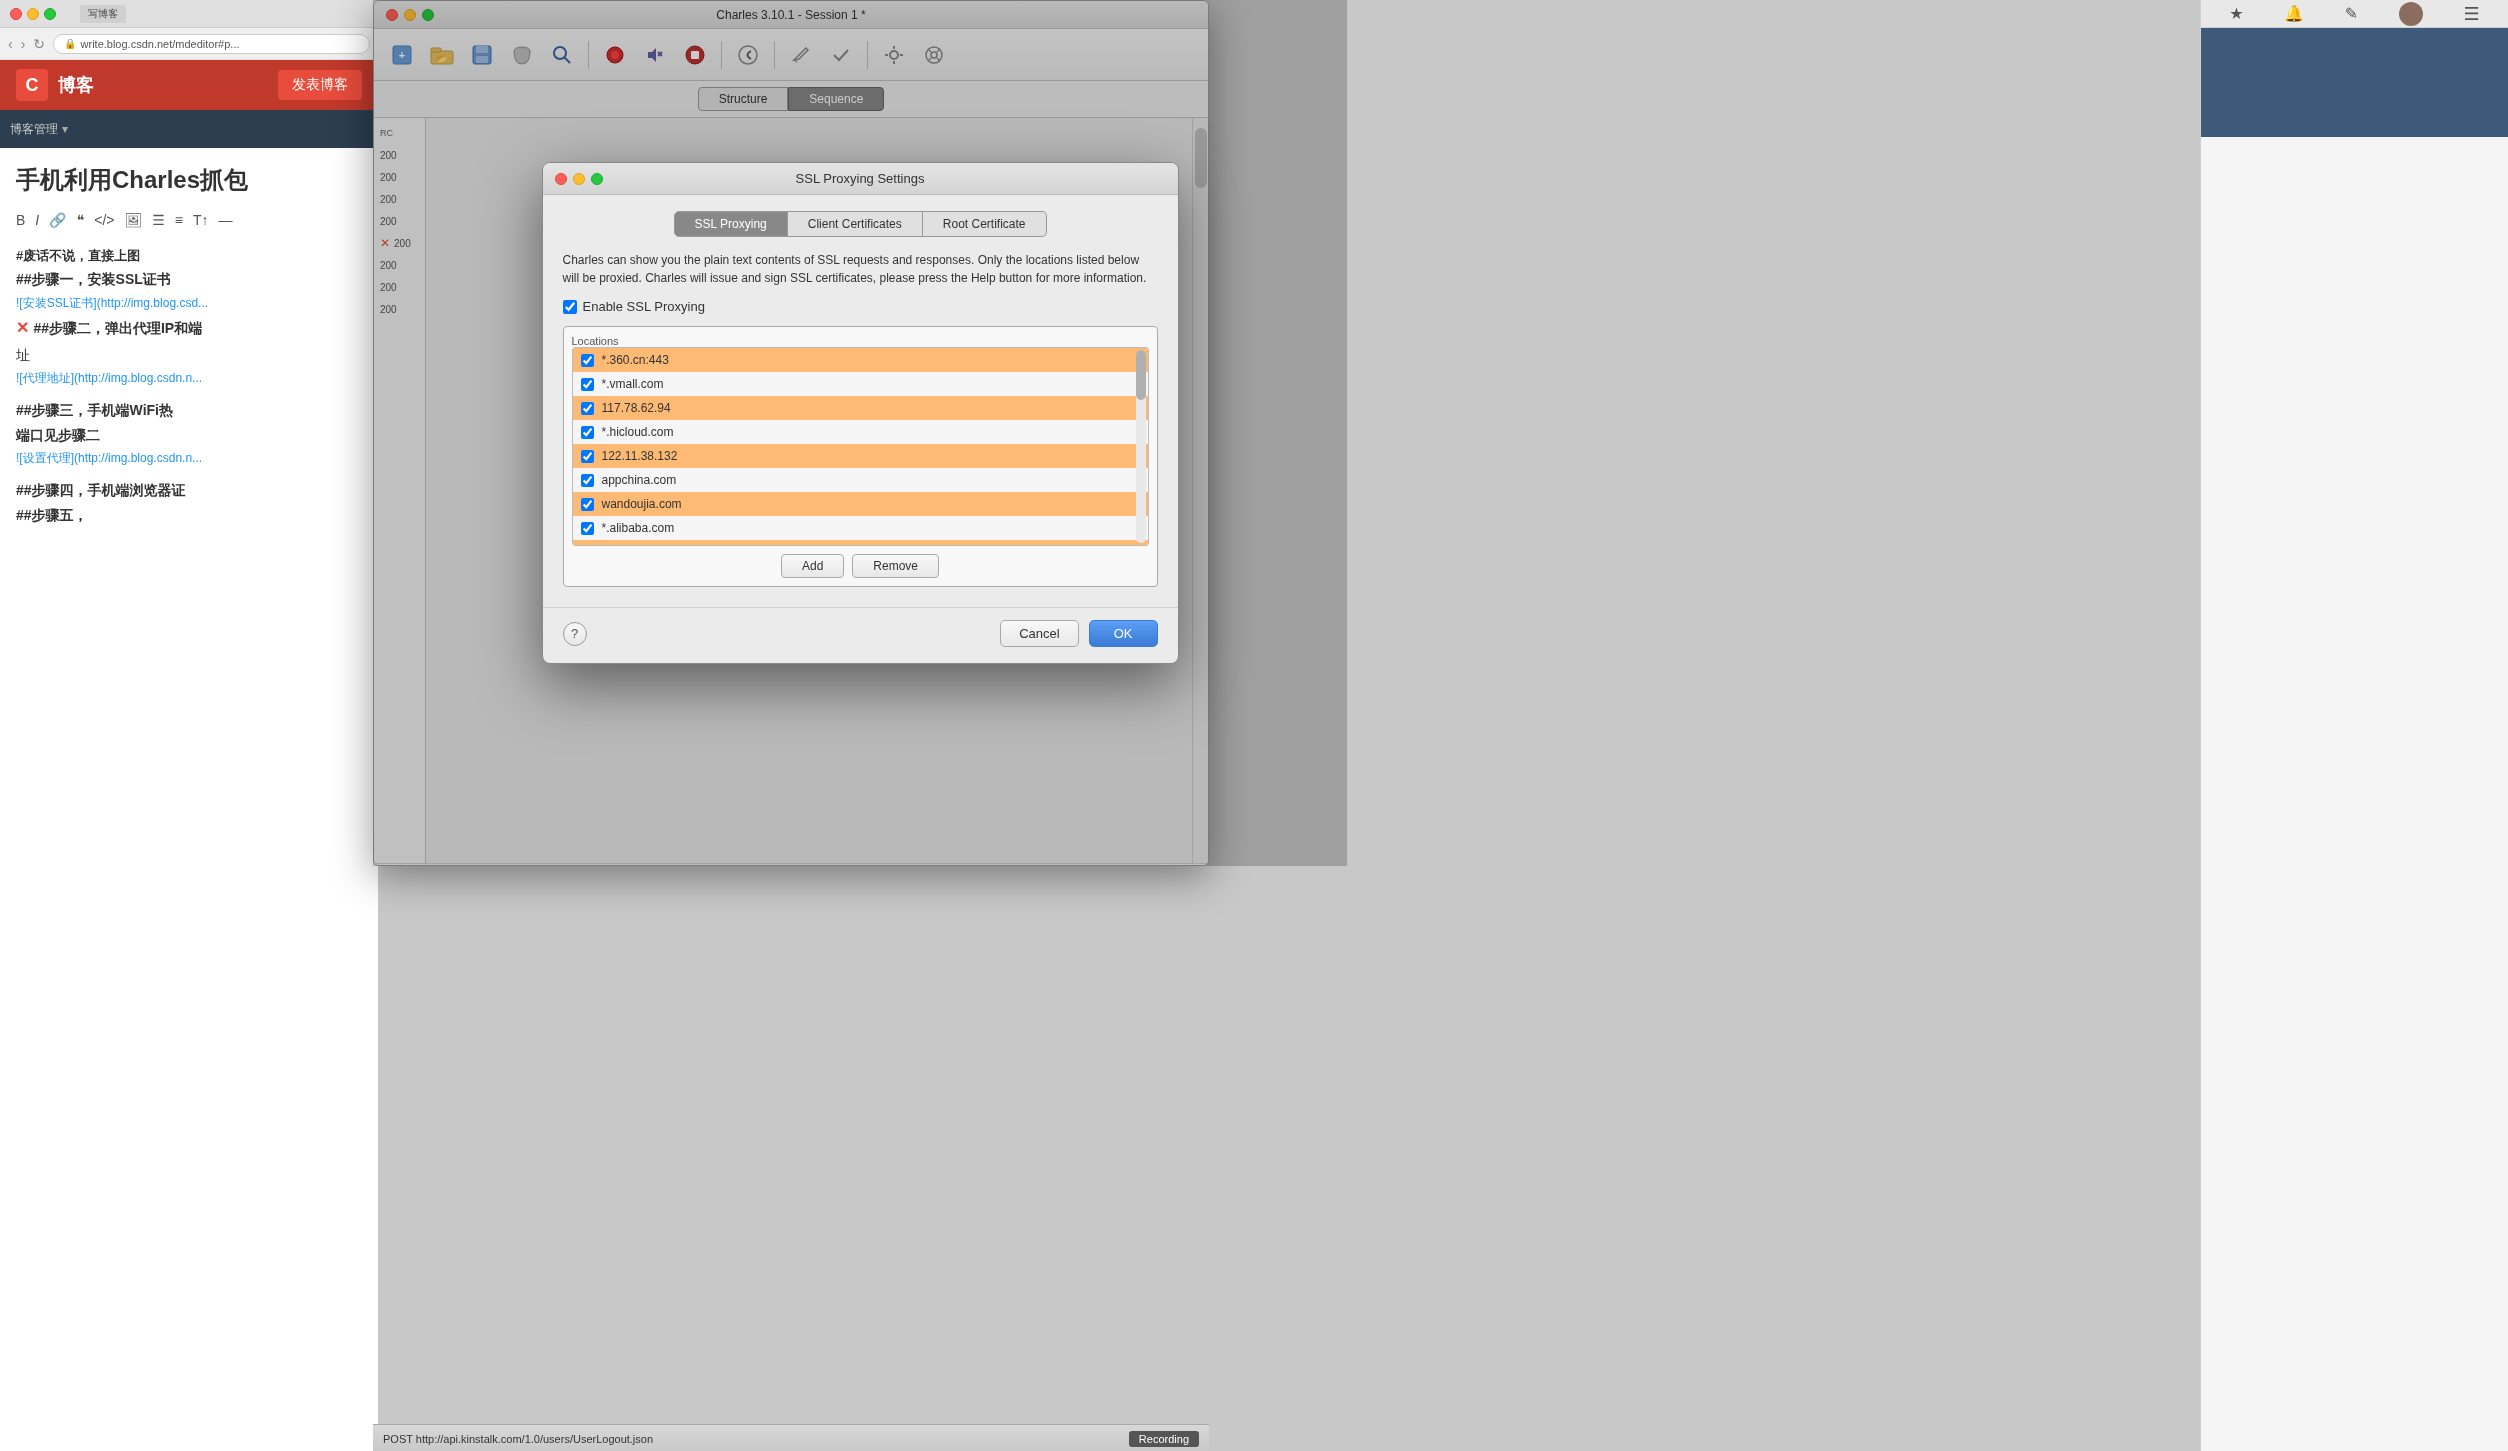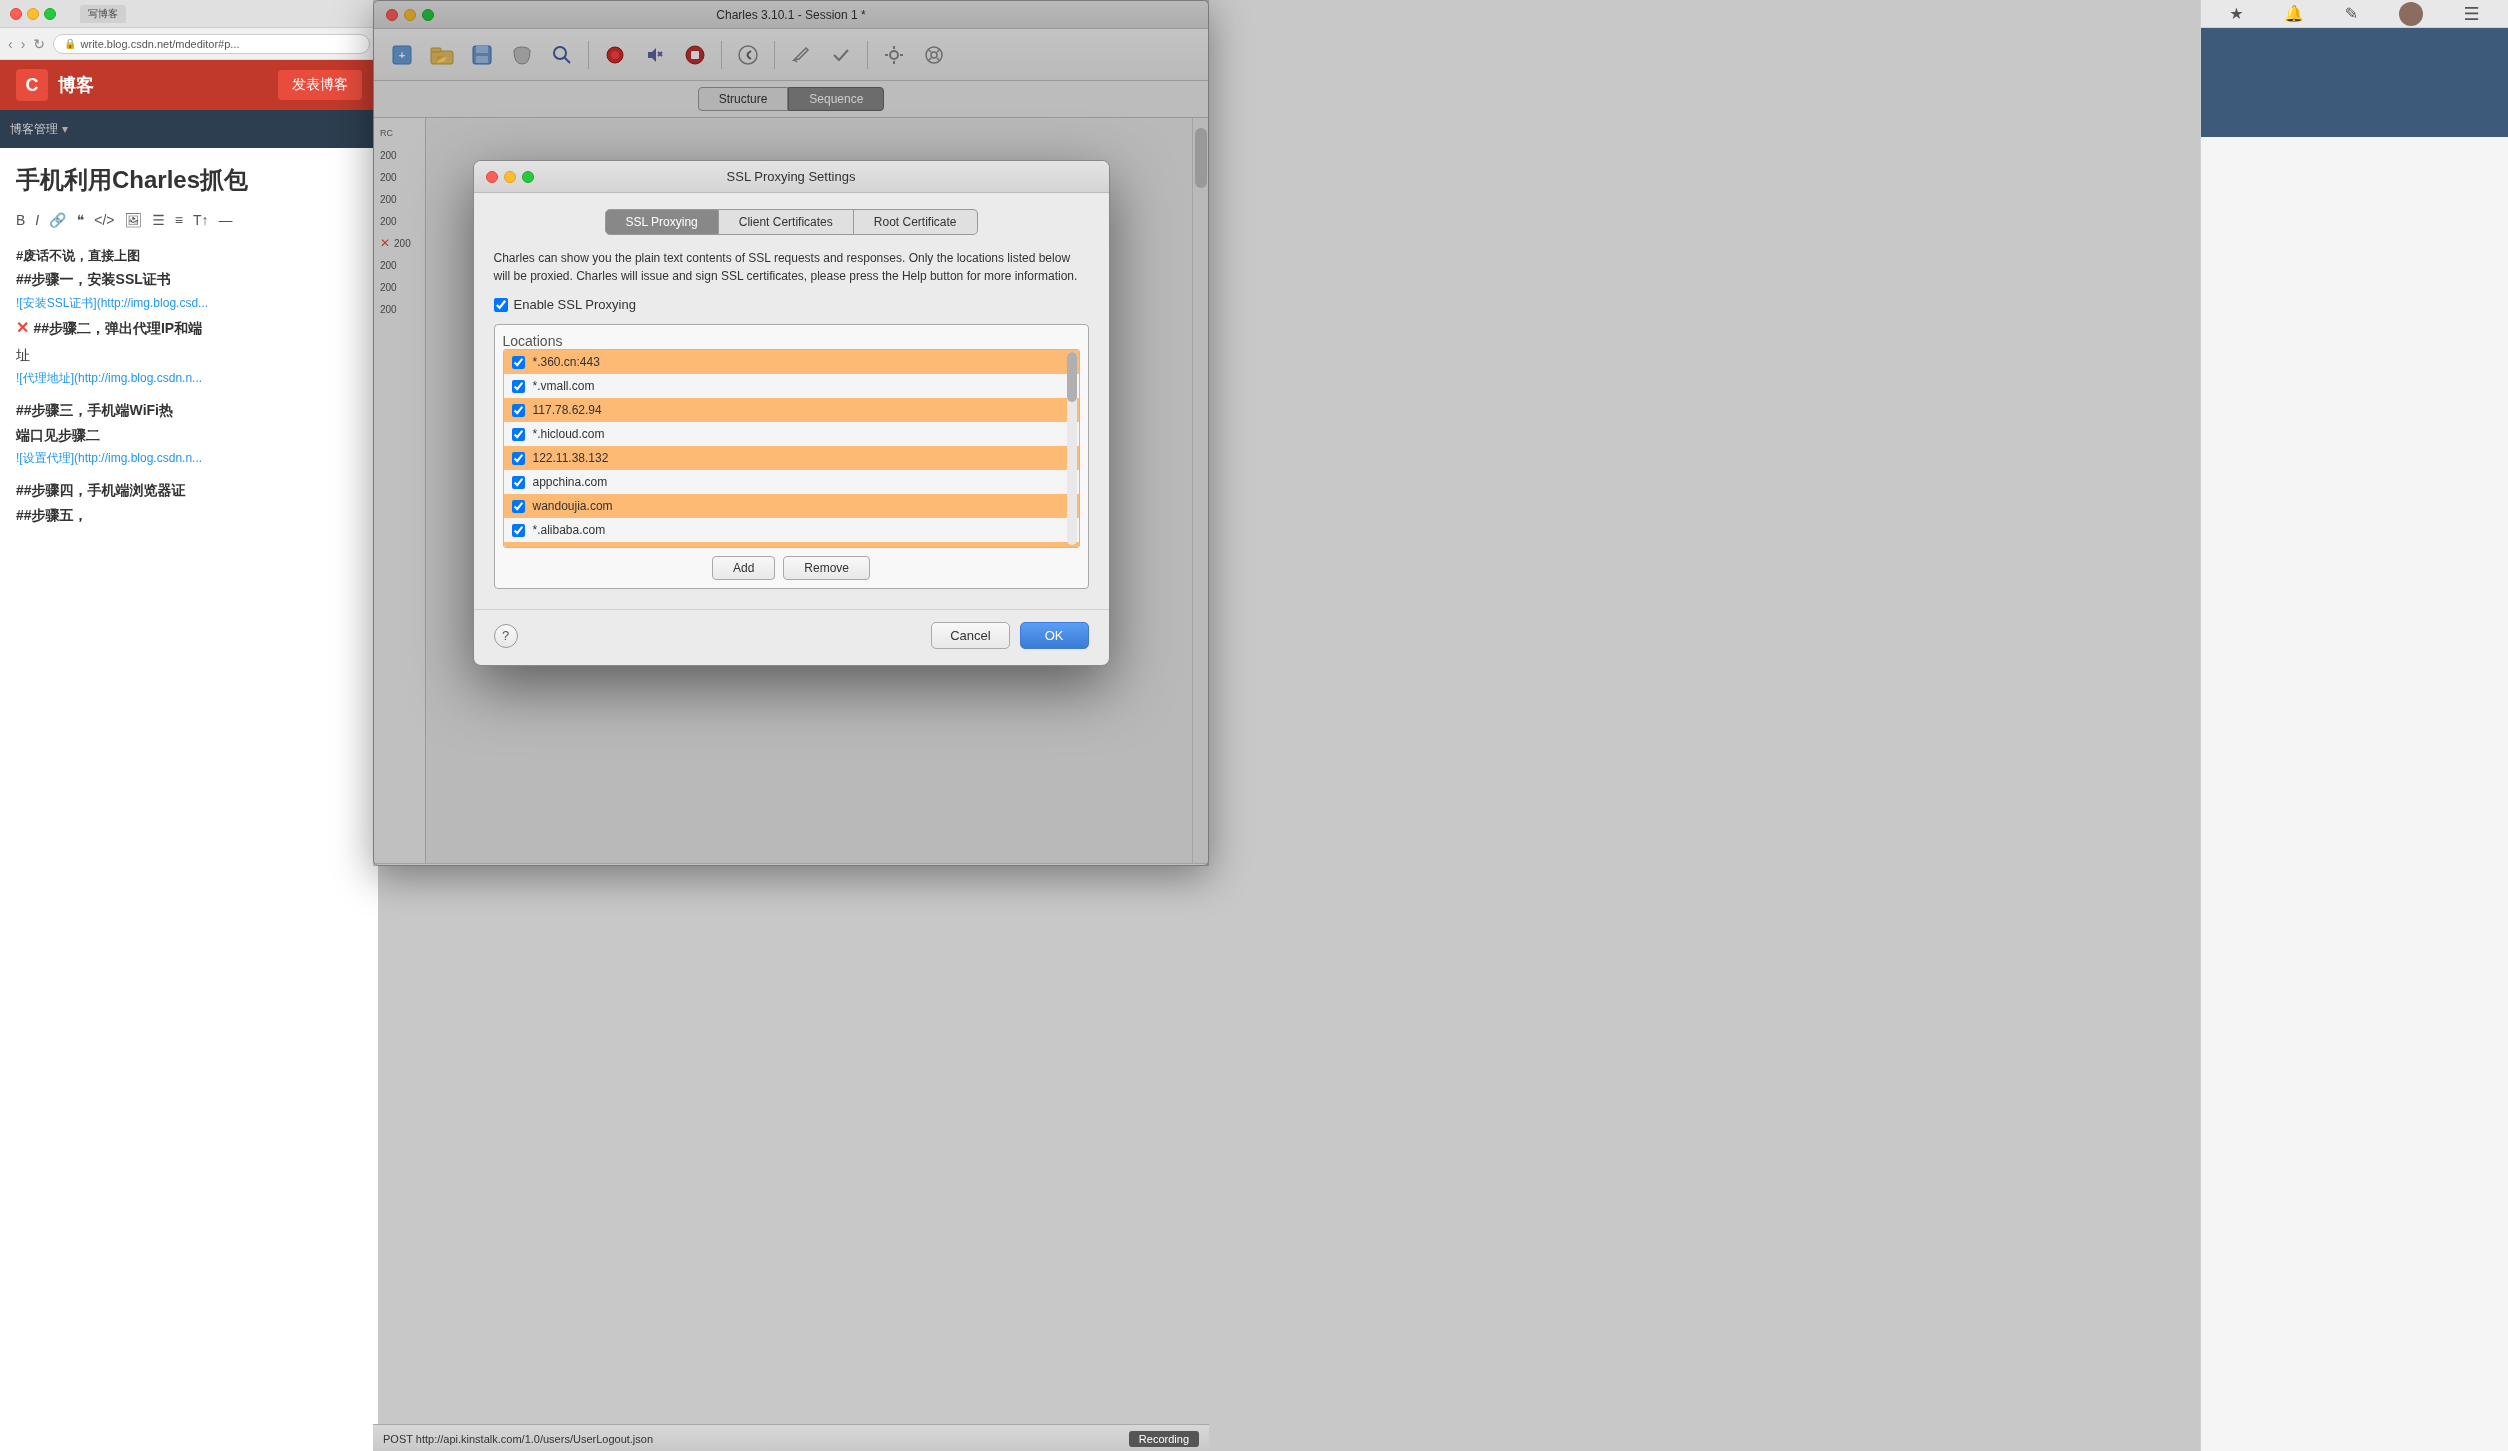--- a/index.html
+++ b/index.html
@@ -169,21 +169,21 @@
       color: white;
       padding: 2px 10px;
       border-radius: 3px;
       font-size: 11px;
     }
 
     
     .modal-overlay {
       position: absolute;
       top: 0; left: 373px;
-      width: 836px;
+      width: 974px;
       height: 866px;
       background: rgba(0,0,0,0.2);
       display: flex;
       align-items: center;
       justify-content: center;
       z-index: 100;
     }
 
     .modal {
       width: 637px;
@@ -275,21 +275,21 @@
     }
 
     .locations-group {
       border: 1px solid #aaa;
       border-radius: 4px;
       padding: 8px;
       background: #f8f8f8;
     }
 
     .locations-title {
-      font-size: 14px;
+      font-size: 11px;
       color: #555;
     }
 
     .locations-list-container {
       border: 1px solid #bbb;
       border-radius: 3px;
       background: #fdba74;
       height: 199px;
       overflow-y: auto;
       margin-bottom: 8px;

